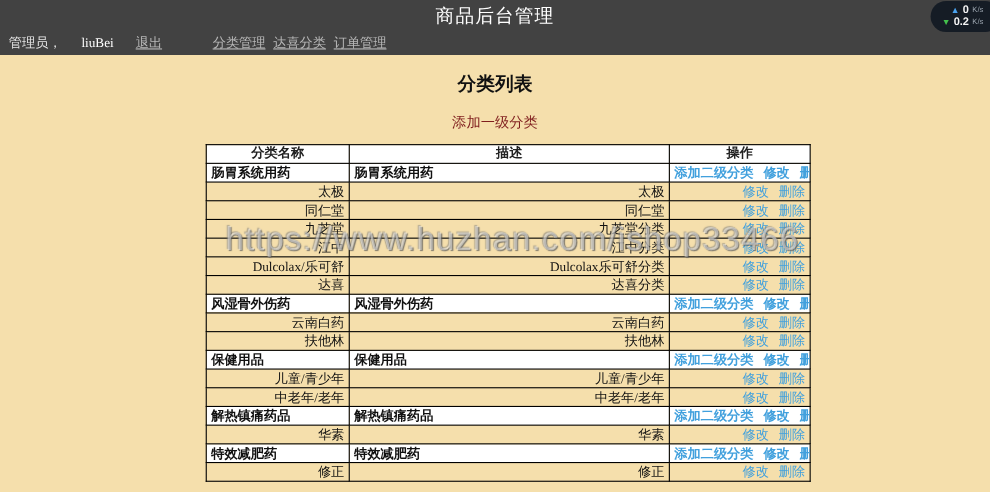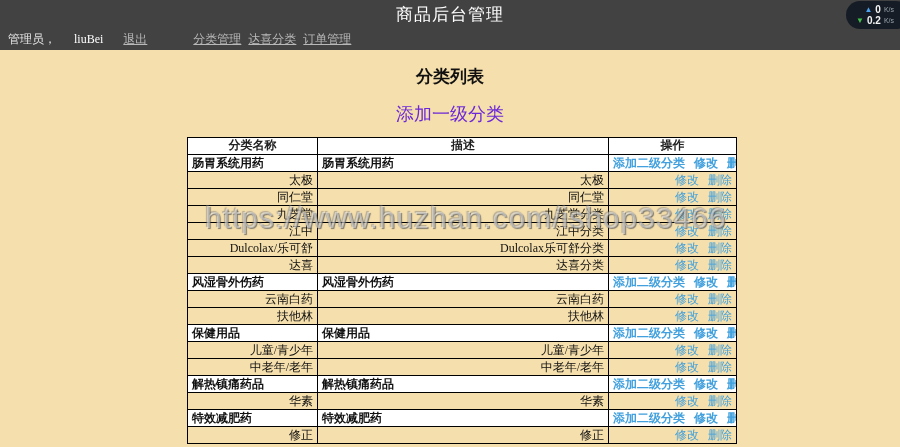--- a/index.html
+++ b/index.html
@@ -39,21 +39,21 @@
   .net-arrow-down { color:#43c04c; font-size:8px; }
   .net-val  { color:#f4f4f4; font-weight:bold; font-size:10px; }
   .net-unit { font-size:7px; color:#9aa3ad; }
 
   
   .page-title {
     text-align:center; font-size:17px; font-weight:bold;
     margin:15px 0 0 0; color:#111111;
   }
   .add-link-wrap { text-align:center; margin-top:14px; }
-  .add-link { color:#6d28d9; font-size:18px; text-decoration:none; cursor:pointer; }
+  .add-link { color:#7f1d1d; font-size:13px; text-decoration:none; cursor:pointer; }
 
   
   table.cat-table {
     border-collapse:collapse; table-layout:fixed;
     margin:11px 0 0 187px; width:549px;
     font-size:12px; color:#111111;
   }
   .cat-table th, .cat-table td {
     border:1px solid #000000; padding:0 4px;
     height:16px; line-height:16px;

